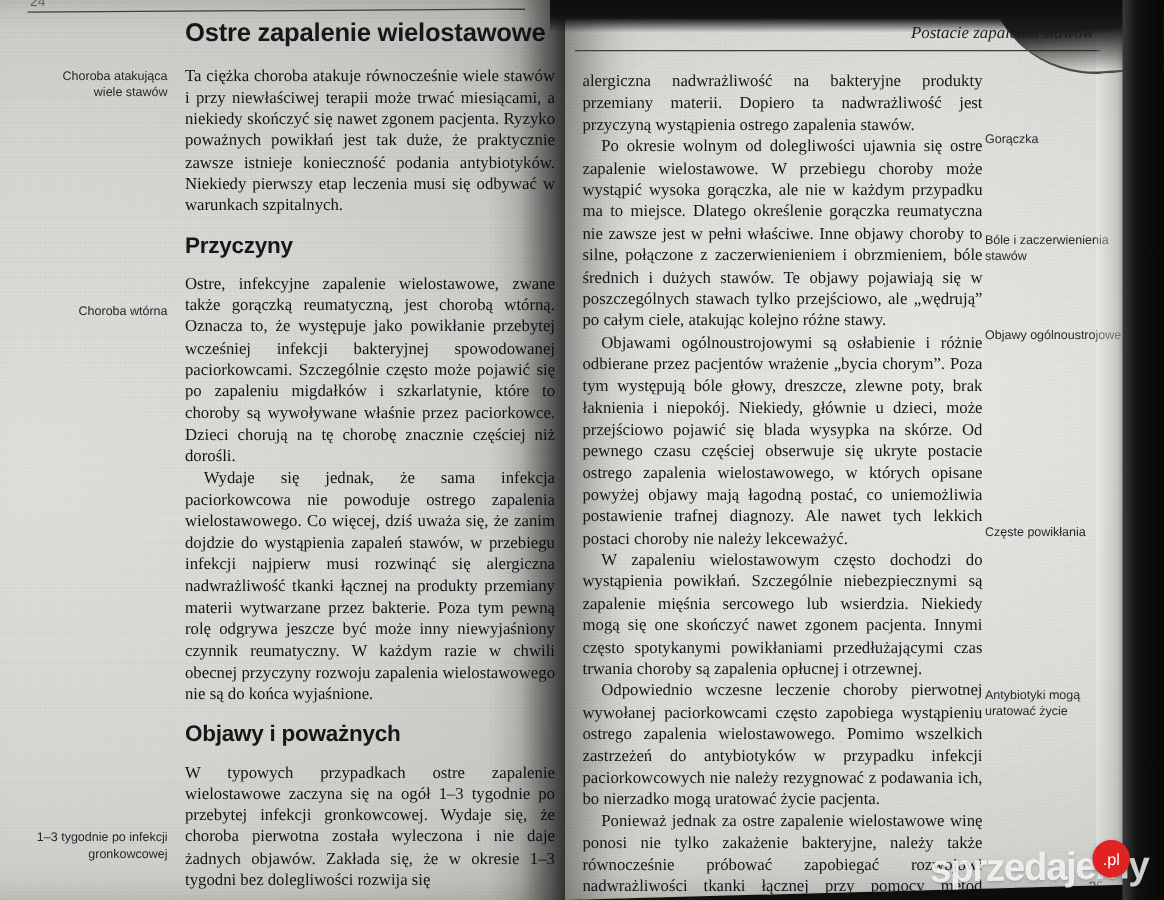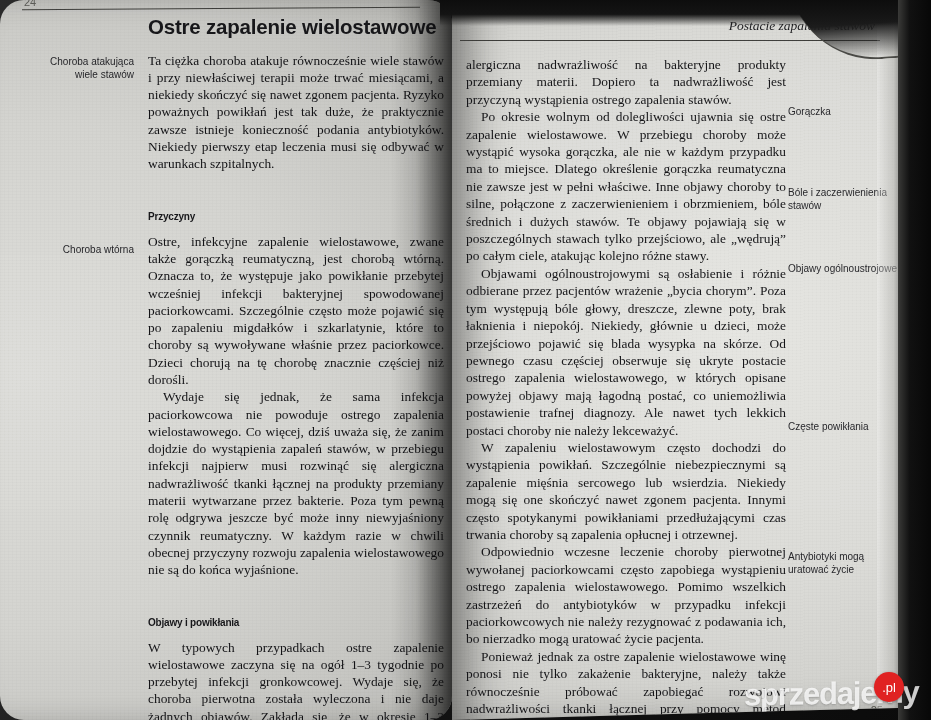--- a/index.html
+++ b/index.html
@@ -16,21 +16,20 @@
       linear-gradient(100deg,#2a2a2a 0%,#141414 40%,#0b0b0b 100%);
   }
 
   
   #left-page{
     position:absolute;left:0;top:0;width:452px;height:720px;
     background:
       radial-gradient(ellipse 600px 520px at 6% 52%, #dededa 0%, #d4d4d0 48%, #c7c7c3 78%, #b6b6b2 100%);
     box-shadow:inset -26px 0 38px -14px rgba(0,0,0,.40);
     overflow:hidden;
-    border-radius:24px;
   }
   
   #left-page:after,#right-page:after{
     content:"";position:absolute;inset:0;pointer-events:none;
     background-image:
       repeating-linear-gradient(0deg,rgba(0,0,0,.025) 0 1px,rgba(255,255,255,.02) 1px 3px),
       repeating-linear-gradient(90deg,rgba(0,0,0,.018) 0 1px,rgba(255,255,255,.012) 1px 4px);
     opacity:.55;
   }
   
@@ -65,21 +64,21 @@
     left:148px;top:12px;width:296px;
   }
   h2.sec-title{
     font-family:"Liberation Sans", sans-serif;
     font-weight:700;
     color:#17171a;
     margin:0 0 13px 0;
     letter-spacing:-.2px;
   }
   #left-col h2.main{font-size:20.5px;line-height:1.1;margin-top:4px;}
-  #left-col h2.sub{font-size:10px;margin-top:38px;margin-bottom:11px;}
+  #left-col h2.sub{font-size:18px;margin-top:13px;margin-bottom:11px;}
   p.body{
     margin:0 0 0 0;
     font-size:13.4px;
     line-height:17.3px;
     color:#131316;
     text-align:justify;
     text-indent:0;
     hyphens:manual;
   }
   p.body + p.body{text-indent:15px;margin-top:0;}
@@ -172,30 +171,32 @@
 <div id="backdrop"></div>
 
 <div id="left-page">
 
   <div id="left-header-rule"></div>
   <div id="left-folio">24</div>
 
   <div class="note left" style="top:56px"><span style="white-space:pre-line">Choroba atakująca
 wiele stawów</span></div>
   <div class="note left" style="top:244px"><span style="white-space:pre-line">Choroba wtórna</span></div>
+  <div class="note left" style="top:665px"><span style="white-space:pre-line">1–3 tygodnie po infekcji
+gronkowcowej</span></div>
 
   <div class="page-body" id="left-col">
     <h2 class="sec-title main">Ostre zapalenie wielostawowe</h2>
     <p class="body">Ta ciężka choroba atakuje równocześnie wiele stawów i przy niewłaściwej terapii może trwać miesiącami, a niekiedy skończyć się nawet zgonem pacjenta. Ryzyko poważnych powikłań jest tak duże, że praktycznie zawsze istnieje konieczność podania antybiotyków. Niekiedy pierwszy etap leczenia musi się odbywać w warunkach szpitalnych.</p>
 
     <h2 class="sec-title sub">Przyczyny</h2>
     <p class="body">Ostre, infekcyjne zapalenie wielostawowe, zwane także gorączką reumatyczną, jest chorobą wtórną. Oznacza to, że występuje jako powikłanie przebytej wcześniej infekcji bakteryjnej spowodowanej paciorkowcami. Szczególnie często może pojawić się po zapaleniu migdałków i szkarlatynie, które to choroby są wywoływane właśnie przez paciorkowce. Dzieci chorują na tę chorobę znacznie częściej niż dorośli.</p>
     <p class="body">Wydaje się jednak, że sama infekcja paciorkowcowa nie powoduje ostrego zapalenia wielostawowego. Co więcej, dziś uważa się, że zanim dojdzie do wystąpienia zapaleń stawów, w przebiegu infekcji najpierw musi rozwinąć się alergiczna nadwrażliwość tkanki łącznej na produkty przemiany materii wytwarzane przez bakterie. Poza tym pewną rolę odgrywa jeszcze być może inny niewyjaśniony czynnik reumatyczny. W każdym razie w chwili obecnej przyczyny rozwoju zapalenia wielostawowego nie są do końca wyjaśnione.</p>
 
-    <h2 class="sec-title sub">Objawy i powikłania</h2>
+    <h2 class="sec-title sub">Objawy i poważnych</h2>
     <p class="body">W typowych przypadkach ostre zapalenie wielostawowe zaczyna się na ogół 1–3 tygodnie po przebytej infekcji gronkowcowej. Wydaje się, że choroba pierwotna została wyleczona i nie daje żadnych objawów. Zakłada się, że w okresie 1–3 tygodni bez dolegliwości rozwija się</p>
   </div>
 
   <div id="left-curl"></div>
 </div>
 
 <div id="left-top-curve"></div>
 
 <div id="right-page">
   <div id="right-inner">

